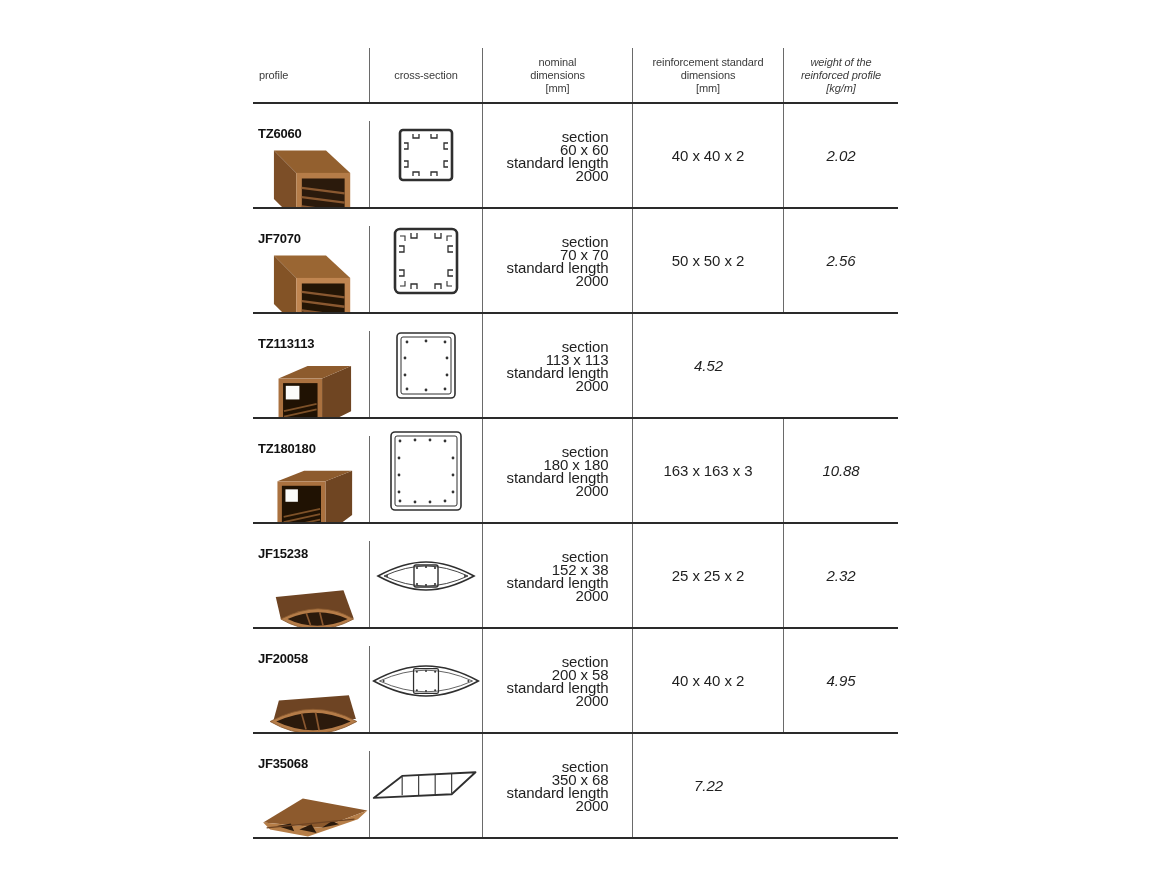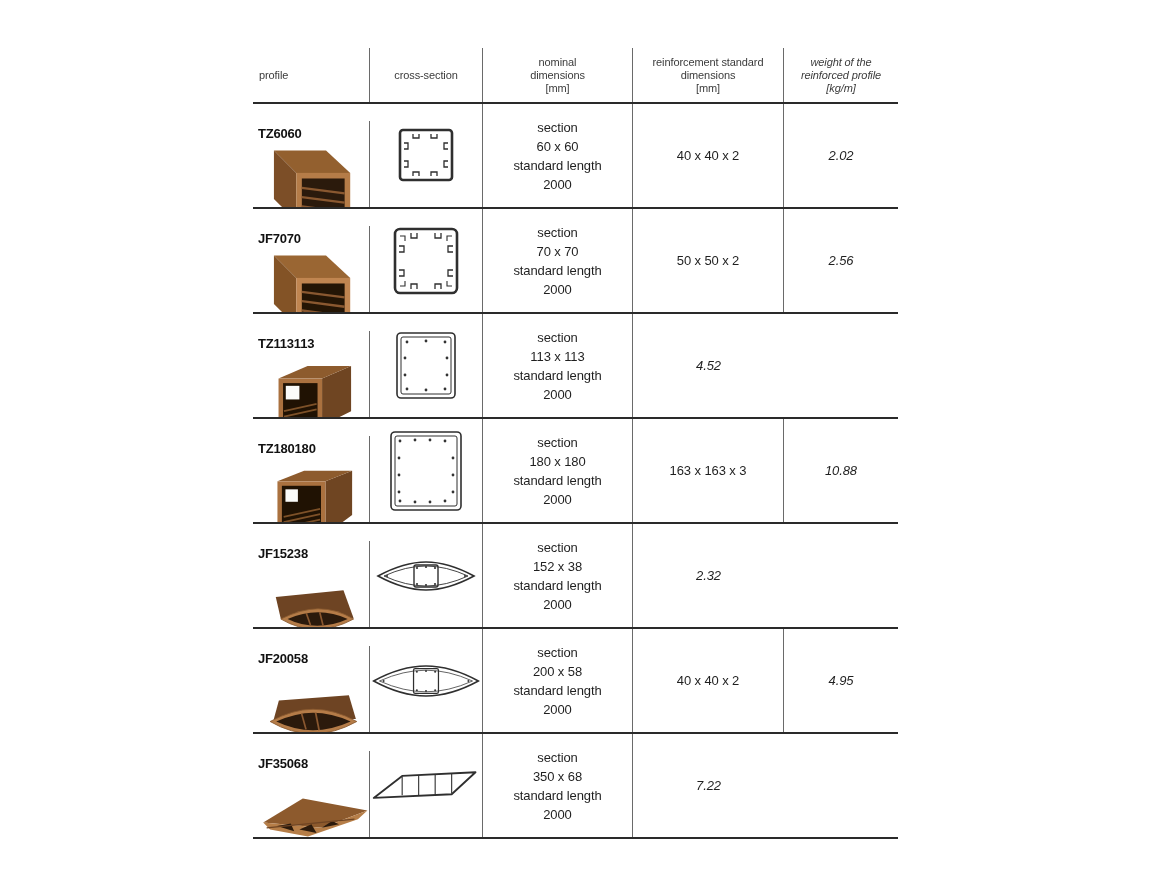--- a/index.html
+++ b/index.html
@@ -40,23 +40,23 @@
     line-height: 13px;
     color: #3b3b3b;
     white-space: pre-line;
     letter-spacing: -0.1px;
   }
   .hcell.left { justify-content: flex-start; padding-left: 6px; text-align: left; }
   .text-cell {
     display: flex;
     align-items: center;
     justify-content: center;
-    text-align: center;
-    font-size: 13px;
-    line-height: 19px;
+    text-align: right;
+    font-size: 15px;
+    line-height: 13px;
     color: #1f1f1f;
     white-space: pre-line;
     letter-spacing: -0.1px;
   }
   .profile-cell { padding: 5px 2px 0 5px; margin-top: 17px; }
   .profile-name {
     font-size: 13px;
     font-weight: bold;
     color: #111111;
     letter-spacing: -0.2px;
@@ -257,20 +257,21 @@
               <circle cx="50" cy="26" r="1.1"></circle>
             <circle cx="11" cy="17" r="1.1"></circle>
               <circle cx="89" cy="17" r="1.1"></circle>
           </g>
         </svg>
       </div>
       <div class="cell text-cell">section
 152 x 38
 standard length
 2000</div>
+      <div class="cell text-cell">25 x 25 x 2</div>
       <div class="cell text-cell">2.32</div>
     </div>
 
     <div class="t-row data">
       <div class="cell profile-cell">
         <div class="profile-name">JF20058</div>
         <svg class="photo" style="margin-top:10px" width="104" height="70" viewBox="0 0 110 80">
           <polygon points="10,50 16,28 96,22 104,49" fill="#6e4423"></polygon>
           <path d="M6,52 Q32,38 55,38 Q80,38 105,52 Q80,66 55,66 Q30,66 6,52 Z" fill="#b57c48" stroke="#8a5a30" stroke-width="1"></path>
           <path d="M13,52 Q36,42 55,42 Q76,42 98,52 Q76,62 55,62 Q34,62 13,52 Z" fill="#2b1a0c"></path>

